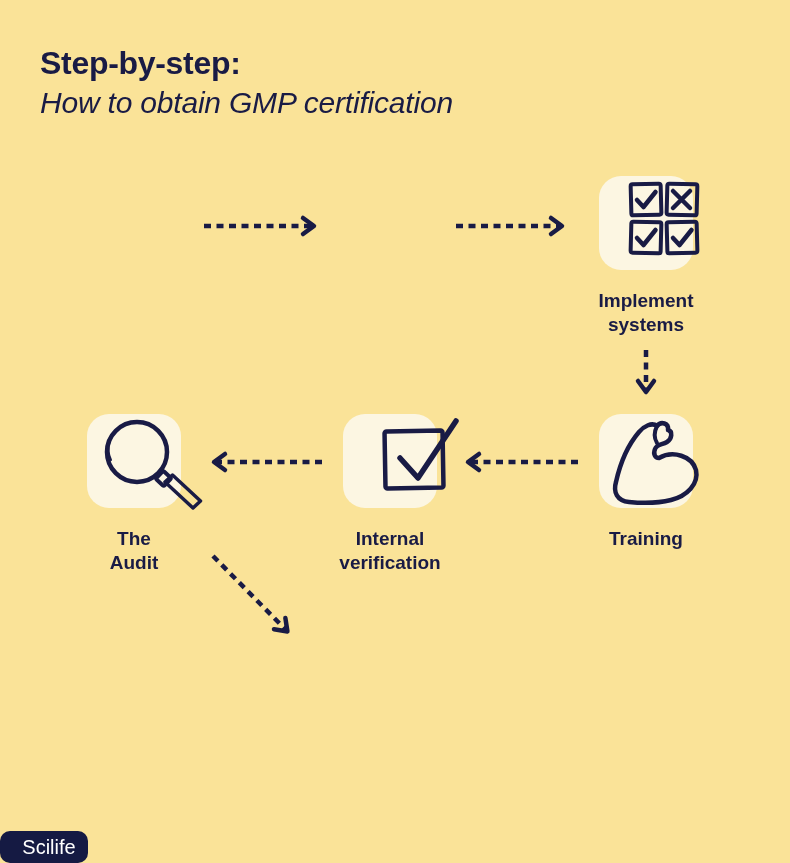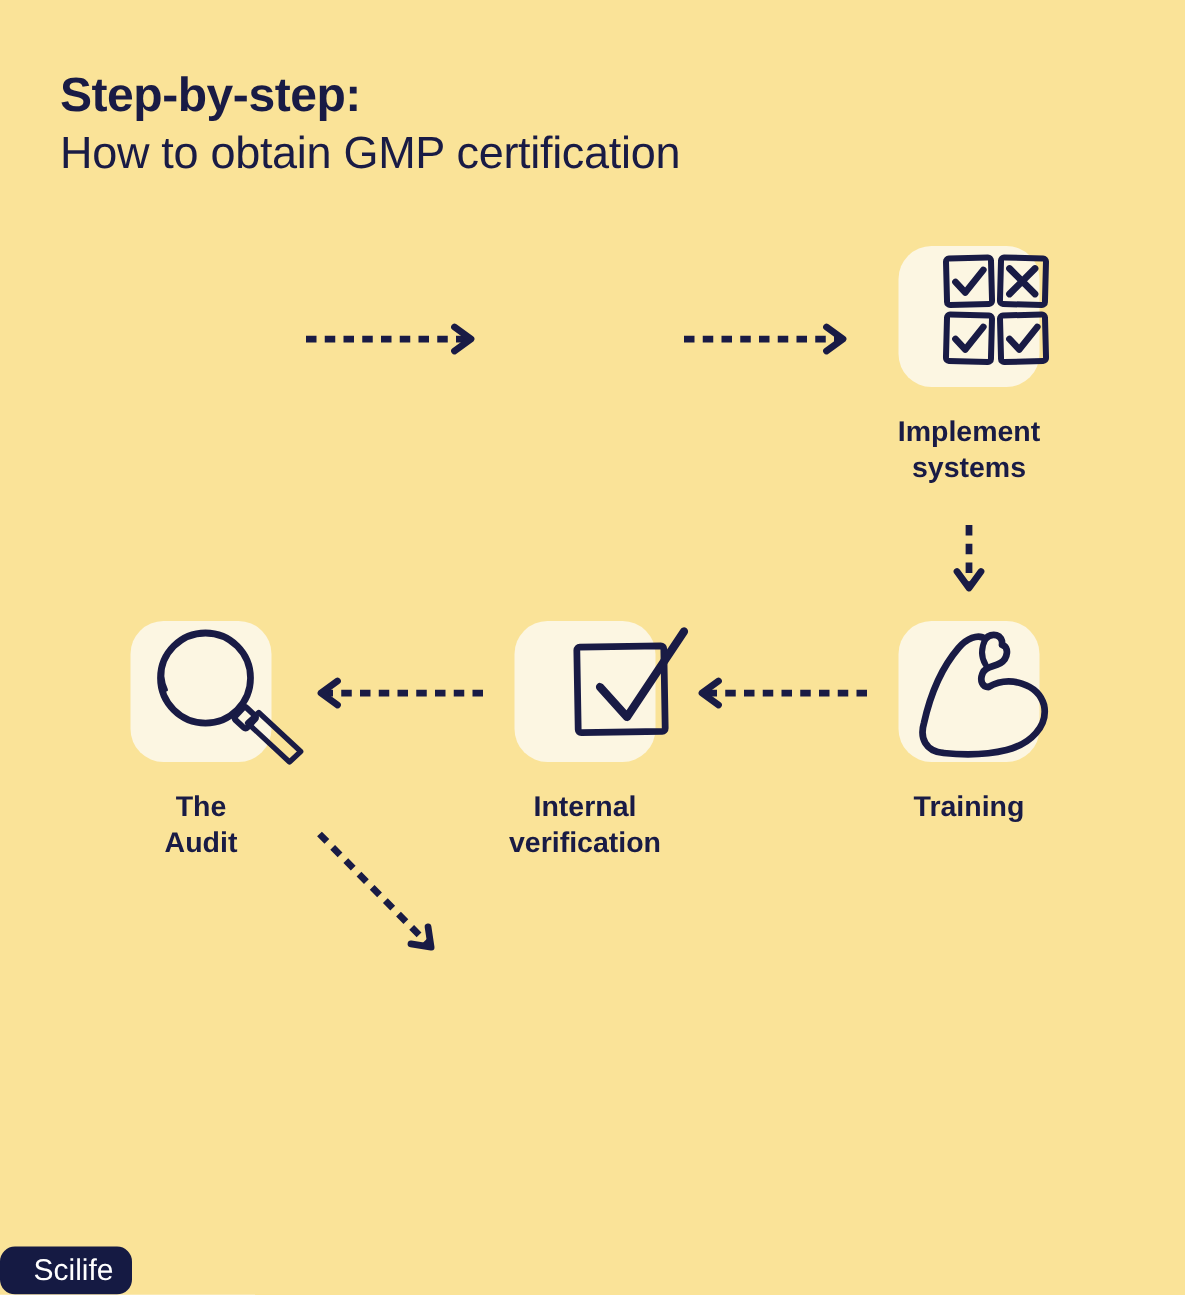--- a/index.html
+++ b/index.html
@@ -21,21 +21,21 @@
     overflow:hidden;
   }
   .title{
     position:absolute;left:40px;top:44px;
     color:var(--navy);
   }
   .title .t-bold{
     font-size:32px;font-weight:700;line-height:39px;letter-spacing:-0.3px;
   }
   .title .t-reg{
-    font-size:30px;font-weight:400;line-height:39px;letter-spacing:-0.2px;
+    font-size:30px;font-weight:400;line-height:39px;letter-spacing:-0.2px;font-style:italic;
   }
   .step{
     position:absolute;width:220px;text-align:center;
   }
   .icon-box{
     width:94px;height:94px;margin:0 auto;
     background:var(--card);
     border-radius:22px;
     position:relative;
   }
@@ -44,21 +44,21 @@
   }
   .step-label{
     margin-top:19px;
     font-size:19px;font-weight:700;line-height:24px;
     color:var(--navy);
     white-space:pre-line;
   }
   
   .s0{left:24px;top:176px;}
   .s1{left:280px;top:176px;}
-  .s2{left:536px;top:164px;}
+  .s2{left:536px;top:176px;}
   .s3{left:536px;top:414px;}
   .s4{left:280px;top:414px;}
   .s5{left:24px;top:414px;}
   .s6{left:280px;top:652px;}
   .arrows{
     position:absolute;left:0;top:0;width:790px;height:863px;
     pointer-events:none;
   }
   .dash{
     fill:none;stroke:var(--navy);stroke-width:4.5;

